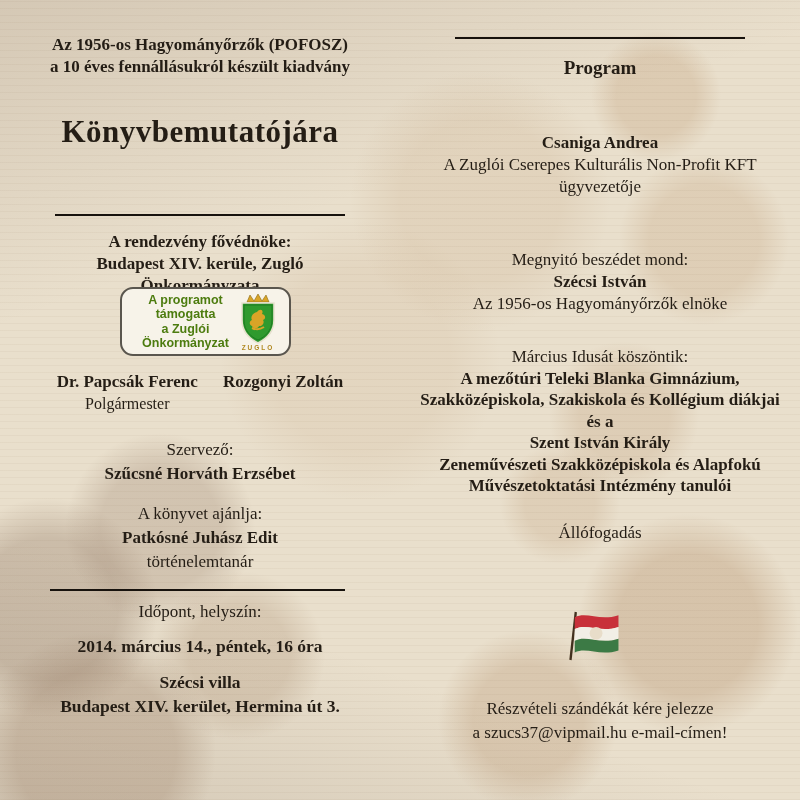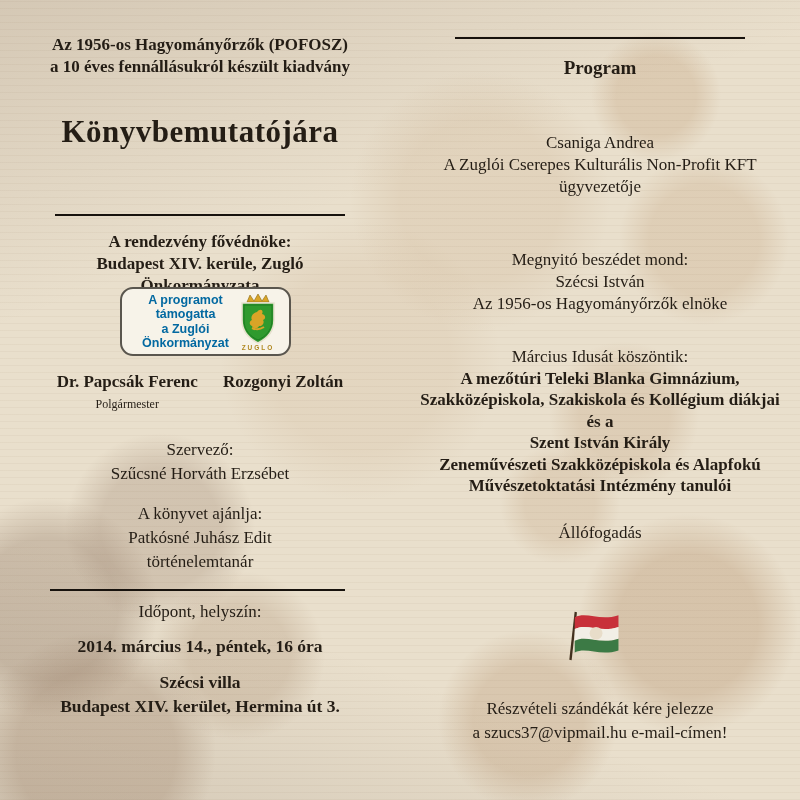--- a/index.html
+++ b/index.html
@@ -21,38 +21,38 @@
       radial-gradient(circle at 12% 94%, rgba(150,120,95,0.30) 0 80px, transparent 120px),
       radial-gradient(circle at 60% 25%, rgba(200,170,135,0.22) 0 80px, transparent 130px),
       radial-gradient(circle at 45% 45%, rgba(205,178,145,0.20) 0 90px, transparent 140px),
       radial-gradient(circle at 70% 63%, rgba(186,150,112,0.22) 0 35px, transparent 60px),
       linear-gradient(160deg, rgba(120,95,75,0.18), rgba(0,0,0,0) 30%),
       linear-gradient(20deg, rgba(90,70,55,0.15), rgba(0,0,0,0) 25%);
   }
   .abs{position:absolute;}
   .center{text-align:center;}
   .rule{position:absolute;height:2px;background:#17120d;}
-  .b{font-weight:normal;}
+  .b{font-weight:bold;}
   .intro{left:40px;top:34px;width:320px;font-size:17px;line-height:22px;font-weight:bold;}
   .main-title{left:40px;top:114px;width:320px;font-size:31px;font-weight:bold;letter-spacing:0.5px;}
   .patron{left:40px;top:231px;width:320px;font-size:17px;line-height:22px;font-weight:bold;}
   .sponsor-box{
     left:120px;top:287px;width:171px;height:69px;
     background:#f7f3e9;border:2px solid #5a564e;border-radius:13px;
     display:flex;align-items:center;justify-content:space-between;
     padding:2px 10px 2px 12px;box-sizing:border-box;
   }
   .sponsor-text{
     font-family:"Liberation Sans","DejaVu Sans",sans-serif;
-    font-weight:bold;font-size:12.5px;line-height:14.5px;color:#0369a1;text-align:center;flex:1;
+    font-weight:bold;font-size:12.5px;line-height:14.5px;color:#4d7c0f;text-align:center;flex:1;
   }
   .officials{left:40px;top:371px;width:320px;display:flex;justify-content:center;gap:25px;}
   .official{text-align:center;}
   .official .name{font-size:17px;font-weight:bold;line-height:22px;}
-  .official .role{font-size:12px;line-height:22px;}
+  .official .role{font-size:16px;line-height:22px;}
   .organizer{left:40px;top:438px;width:320px;font-size:17px;line-height:24px;}
   .recommend{left:40px;top:502px;width:320px;font-size:17px;line-height:24px;}
   .schedule-label{left:40px;top:602px;width:320px;font-size:17px;}
   .schedule-dt{left:40px;top:636px;width:320px;font-size:17.5px;font-weight:bold;}
   .venue{left:40px;top:670px;width:320px;font-size:17.5px;font-weight:bold;line-height:24px;}
   .program-title{left:420px;top:57px;width:360px;font-size:19px;font-weight:bold;}
   .host{left:420px;top:132px;width:360px;font-size:17px;line-height:22px;}
   .opening{left:420px;top:249px;width:360px;font-size:17px;line-height:22px;}
   .greeting{left:410px;top:346px;width:380px;font-size:17px;line-height:21.5px;}
   .greeting .lines{font-weight:bold;}

